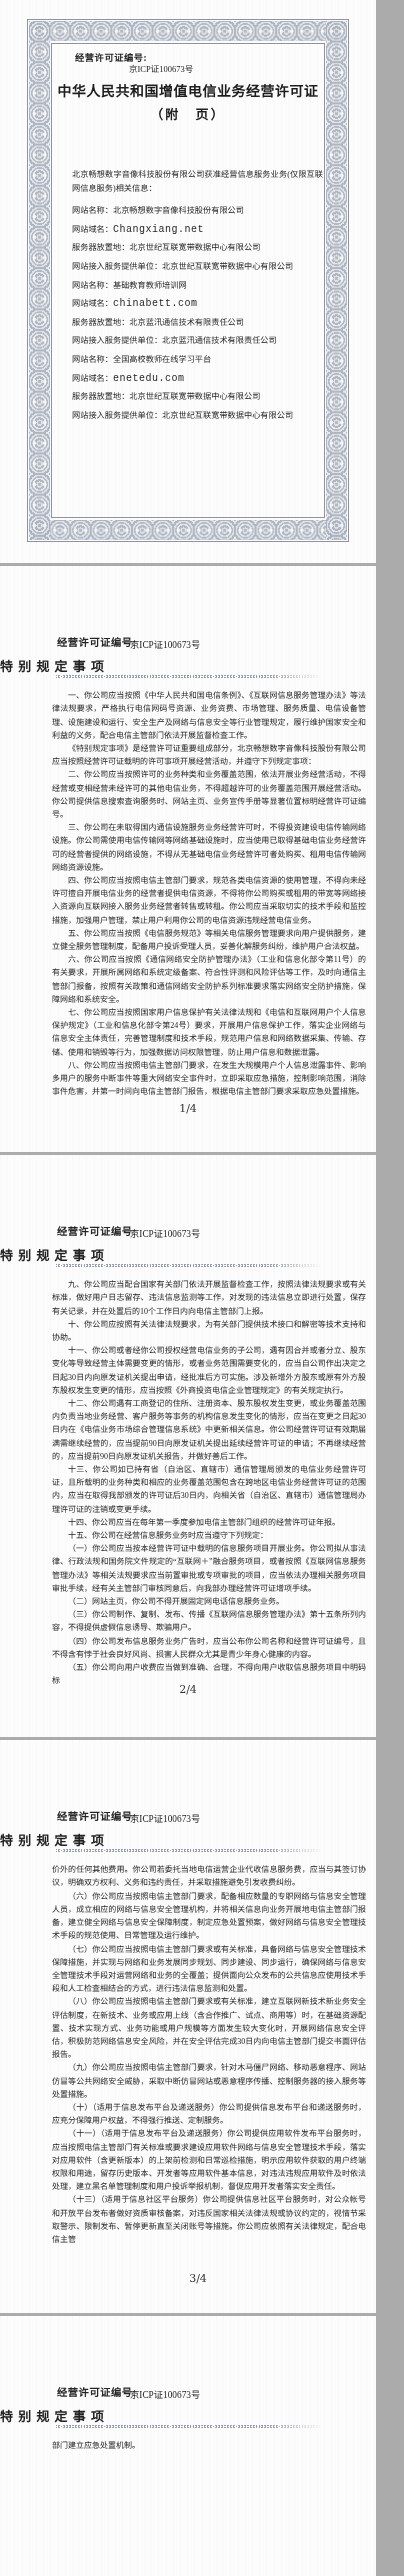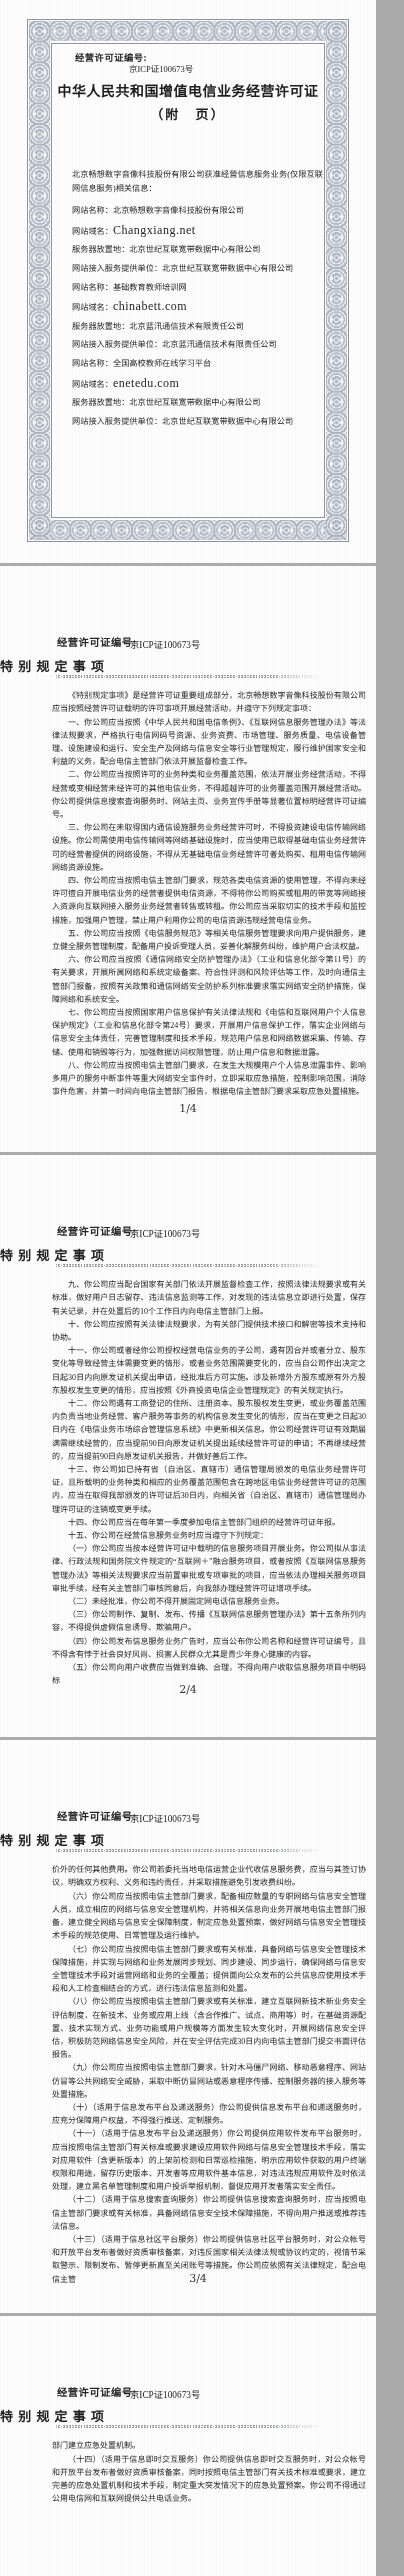--- a/index.html
+++ b/index.html
@@ -37,21 +37,21 @@
   .cover .lic-value { position: absolute; left: 129px; top: 62px; font-size: 8.5px; }
 
   .cover-title { position: absolute; left: 36px; right: 36px; top: 80px; margin: 0;
                  text-align: center; font-size: 14px; font-weight: 700; letter-spacing: 0.5px; color: #1e1e1e; }
   .cover-subtitle { position: absolute; left: 36px; right: 36px; top: 104px; text-align: center;
                     font-size: 13px; font-weight: 700; letter-spacing: 2.1px; color: #1e1e1e; }
 
   .cover-content { position: absolute; left: 72px; top: 140px; width: 251px; margin-top: 28px; }
   .intro { margin: 0 0 8.2px 0; font-size: 8.2px; line-height: 14px; text-align: justify; }
   .entry { margin: 0 0 4.6px 0; font-size: 8.2px; line-height: 14px; text-align: justify; }
-  .evalue.latin { font-family: Liberation Serif, serif; font-size: 12px; letter-spacing: 0.5px; }
+  .evalue.latin { font-family: Liberation Mono, monospace; font-size: 10px; letter-spacing: 0.5px; }
 
   
   .prov .lic-label { position: absolute; left: 57px; top: 68px; font-size: 10.3px; }
   .prov .lic-value { position: absolute; left: 130px; top: 71px; font-size: 9.3px; }
   .prov-title { position: absolute; left: 0; right: 0; top: 90px; margin: 0; text-align: left;
                 font-size: 13px; font-weight: 700; letter-spacing: 5.2px; color: #222; }
   .wavy { position: absolute; left: 56px; top: 109px; width: 266px; height: 3.1px;
           background:
             repeating-linear-gradient(115deg, #989ea6 0 0.8px, rgba(0,0,0,0) 0.8px 2.6px),
             repeating-linear-gradient(65deg,  #989ea6 0 0.8px, rgba(0,0,0,0) 0.8px 2.6px);
@@ -114,24 +114,24 @@
     </div>
   </section>
 
   <section class="page page-p2 prov">
     <span class="lic-label">经营许可证编号:</span>
     <span class="lic-value">京ICP证100673号</span>
     <h2 class="prov-title">特别规定事项</h2>
     <div class="wavy"></div>
     <div class="prov-body">
 
+        <p class="para">一、你公司应当按照《中华人民共和国电信条例》、《互联网信息服务管理办法》等法律法规要求，严格执行电信网码号资源、业务资费、市场管理、服务质量、电信设备管理、设施建设和运行、安全生产及网络与信息安全等行业管理规定，履行维护国家安全和利益的义务，配合电信主管部门依法开展监督检查工作。</p>
+
         <p class="para">《特别规定事项》是经营许可证重要组成部分，北京畅想数字音像科技股份有限公司应当按照经营许可证载明的许可事项开展经营活动，并遵守下列规定事项：</p>
 
-        <p class="para">一、你公司应当按照《中华人民共和国电信条例》、《互联网信息服务管理办法》等法律法规要求，严格执行电信网码号资源、业务资费、市场管理、服务质量、电信设备管理、设施建设和运行、安全生产及网络与信息安全等行业管理规定，履行维护国家安全和利益的义务，配合电信主管部门依法开展监督检查工作。</p>
-
         <p class="para">二、你公司应当按照许可的业务种类和业务覆盖范围，依法开展业务经营活动，不得经营或变相经营未经许可的其他电信业务，不得超越许可的业务覆盖范围开展经营活动。你公司提供信息搜索查询服务时、网站主页、业务宣传手册等显著位置标明经营许可证编号。</p>
 
         <p class="para">三、你公司在未取得国内通信设施服务业务经营许可时，不得投资建设电信传输网络设施。你公司需使用电信传输网等网络基础设施时，应当使用已取得基础电信业务经营许可的经营者提供的网络设施，不得从无基础电信业务经营许可者处购买、租用电信传输网网络资源设施。</p>
 
         <p class="para">四、你公司应当按照电信主管部门要求，规范各类电信资源的使用管理，不得向未经许可擅自开展电信业务的经营者提供电信资源，不得将你公司购买或租用的带宽等网络接入资源向互联网接入服务业务经营者转售或转租。你公司应当采取切实的技术手段和监控措施，加强用户管理，禁止用户利用你公司的电信资源违规经营电信业务。</p>
 
         <p class="para">五、你公司应当按照《电信服务规范》等相关电信服务管理要求向用户提供服务，建立健全服务管理制度，配备用户投诉受理人员，妥善化解服务纠纷，维护用户合法权益。</p>
 
         <p class="para">六、你公司应当按照《通信网络安全防护管理办法》（工业和信息化部令第11号）的有关要求，开展所属网络和系统定级备案、符合性评测和风险评估等工作，及时向通信主管部门报备，按照有关政策和通信网络安全防护系列标准要求落实网络安全防护措施，保障网络和系统安全。</p>
 
@@ -158,21 +158,21 @@
         <p class="para">十二、你公司遇有工商登记的住所、注册资本、股东股权发生变更，或业务覆盖范围内负责当地业务经营、客户服务等事务的机构信息发生变化的情形，应当在变更之日起30日内在《电信业务市场综合管理信息系统》中更新相关信息。你公司经营许可证有效期届满需继续经营的，应当提前90日向原发证机关提出延续经营许可证的申请；不再继续经营的，应当提前90日向原发证机关报告，并做好善后工作。</p>
 
         <p class="para">十三、你公司如已持有省（自治区、直辖市）通信管理局颁发的电信业务经营许可证，且所载明的业务种类和相应的业务覆盖范围包含在跨地区电信业务经营许可证的范围内，应当在取得我部颁发的许可证后30日内，向相关省（自治区、直辖市）通信管理局办理许可证的注销或变更手续。</p>
 
         <p class="para">十四、你公司应当在每年第一季度参加电信主管部门组织的经营许可证年报。</p>
 
         <p class="para">十五、你公司在经营信息服务业务时应当遵守下列规定：</p>
 
         <p class="para">（一）你公司应当按本经营许可证中载明的信息服务项目开展业务。你公司拟从事法律、行政法规和国务院文件规定的“互联网＋”融合服务项目，或者按照《互联网信息服务管理办法》等相关法规要求应当前置审批或专项审批的项目，应当依法办理相关服务项目审批手续，经有关主管部门审核同意后，向我部办理经营许可证增项手续。</p>
 
-        <p class="para">（二）未经批准，你公司不得开展固定网电话信息服务业务。</p>
+        <p class="para">（二）网站主页，你公司不得开展固定网电话信息服务业务。</p>
 
         <p class="para">（三）你公司制作、复制、发布、传播《互联网信息服务管理办法》第十五条所列内容，不得提供虚假信息诱导、欺骗用户。</p>
 
         <p class="para">（四）你公司发布信息服务业务广告时，应当公布你公司名称和经营许可证编号，且不得含有悖于社会良好风尚、损害人民群众尤其是青少年身心健康的内容。</p>
 
         <p class="para">（五）你公司向用户收费应当做到准确、合理，不得向用户收取信息服务项目中明码标</p>
       </div>
     <div class="page-num">2/4</div>
   </section>
 
@@ -190,35 +190,33 @@
         <p class="para">（七）你公司应当按照电信主管部门要求或有关标准，具备网络与信息安全管理技术保障措施，并实现与网络和业务发展同步规划、同步建设、同步运行，确保网络与信息安全管理技术手段对运营网络和业务的全覆盖；提供面向公众发布的公共信息应使用技术手段和人工检查相结合的方式，进行违法信息监测和处置。</p>
 
         <p class="para">（八）你公司应当按照电信主管部门要求或有关标准，建立互联网新技术新业务安全评估制度，在新技术、业务或应用上线（含合作推广、试点、商用等）时，在基础资源配置、技术实现方式、业务功能或用户规模等方面发生较大变化时，开展网络信息安全评估，积极防范网络信息安全风险，并在安全评估完成30日内向电信主管部门提交书面评估报告。</p>
 
         <p class="para">（九）你公司应当按照电信主管部门要求，针对木马僵尸网络、移动恶意程序、网站仿冒等公共网络安全威胁，采取中断仿冒网站或恶意程序传播、控制服务器的接入服务等处置措施。</p>
 
         <p class="para">（十）（适用于信息发布平台及递送服务）你公司提供信息发布平台和递送服务时，应充分保障用户权益，不得强行推送、定制服务。</p>
 
         <p class="para">（十一）（适用于信息发布平台及递送服务）你公司提供应用软件发布平台服务时，应当按照电信主管部门有关标准或要求建设应用软件网络与信息安全管理技术手段，落实对应用软件（含更新版本）的上架前检测和日常巡检措施，明示应用软件获取的用户终端权限和用途，留存历史版本、开发者等应用软件基本信息，对违法违规应用软件及时依法处理，建立黑名单管理制度和用户投诉举报机制，督促应用开发者落实安全责任。</p>
 
-        <p class="para">（十二）（适用于信息搜索查询服务）你公司提供信息搜索查询服务时，应当按照电信主管部门要求或有关标准，具备网络信息安全技术保障措施，不得向用户推送或推荐违法信息。</p>
 
         <p class="para">（十三）（适用于信息社区平台服务）你公司提供信息社区平台服务时，对公众帐号和开放平台发布者做好资质审核备案，对违反国家相关法律法规或协议约定的，视情节采取警示、限制发布、暂停更新直至关闭账号等措施。你公司应依照有关法律规定，配合电信主管</p>
       </div>
     <div class="page-num">3/4</div>
   </section>
 
   <section class="page page-p5 prov">
     <span class="lic-label">经营许可证编号:</span>
     <span class="lic-value">京ICP证100673号</span>
     <h2 class="prov-title">特别规定事项</h2>
     <div class="wavy"></div>
     <div class="prov-body">
 
         <p class="para flush">部门建立应急处置机制。</p>
 
-        <p class="para">（十四）（适用于信息即时交互服务）你公司提供信息即时交互服务时，对公众帐号和开放平台发布者做好资质审核备案，同时按照电信主管部门有关技术标准或要求，建立完善的应急处置机制和技术手段，制定重大突发情况下的应急处置预案。你公司不得通过公用电信网和互联网提供公共电话业务。</p>
       </div>
 
   </section>
 
 </div>
 
 
 </body></html>

